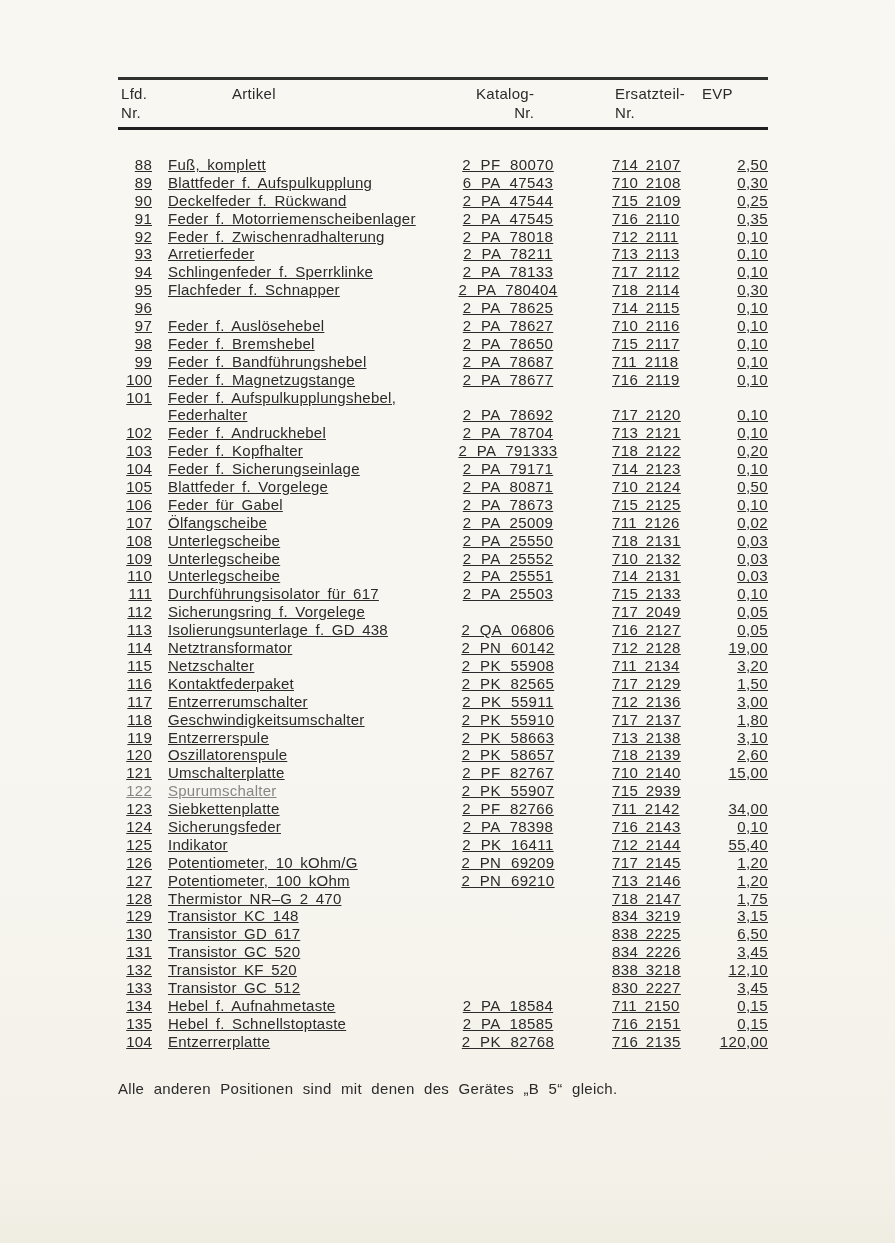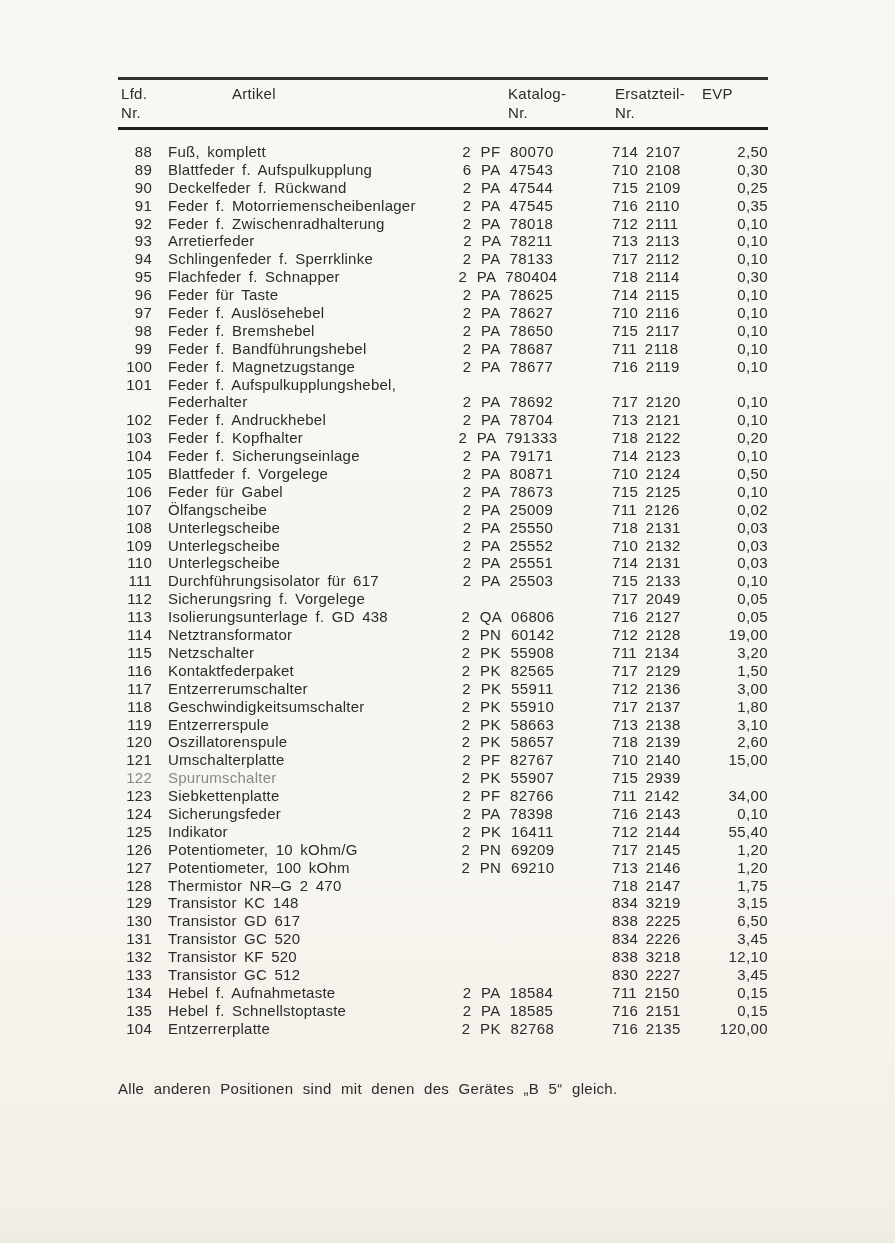--- a/index.html
+++ b/index.html
@@ -32,30 +32,31 @@
   .colhead {
     position: absolute;
     top: 84px;
     font-size: 15px;
     line-height: 19px;
     letter-spacing: 0.3px;
     white-space: pre-line;
   }
   .colhead.lfd       { left: 121px; }
   .colhead.artikel   { left: 232px; }
-  .colhead.katalog   { left: 508px; }
+  .colhead.katalog   { left: 476px; text-align: right; }
   .colhead.ersatz    { left: 615px; }
   .colhead.evp       { left: 702px; }
 
   
   .tbody {
     position: absolute;
     left: 118px;
-    top: 143px;
+    top: 156px;
     width: 650px;
+    text-decoration: underline;
   }
   .row {
     display: grid;
     grid-template-columns: 34px 16px 285px 110px 49px 85px 1fr;
     height: 17.9px;
     line-height: 17.9px;
     font-size: 15px;
     letter-spacing: 0.25px;
     white-space: nowrap;
   }
@@ -147,21 +148,20 @@
       </div>
       <div class="row">
         <span class="c-nr">95</span>
         <span class="c-art">Flachfeder f. Schnapper</span>
         <span class="c-kat">2 PA 780404</span>
         <span class="c-ers">718 2114</span>
         <span class="c-evp">0,30</span>
       </div>
       <div class="row">
         <span class="c-nr">96</span>
-        <span class="c-art">Feder für Taste</span>
         <span class="c-kat">2 PA 78625</span>
         <span class="c-ers">714 2115</span>
         <span class="c-evp">0,10</span>
       </div>
       <div class="row">
         <span class="c-nr">97</span>
         <span class="c-art">Feder f. Auslösehebel</span>
         <span class="c-kat">2 PA 78627</span>
         <span class="c-ers">710 2116</span>
         <span class="c-evp">0,10</span>

